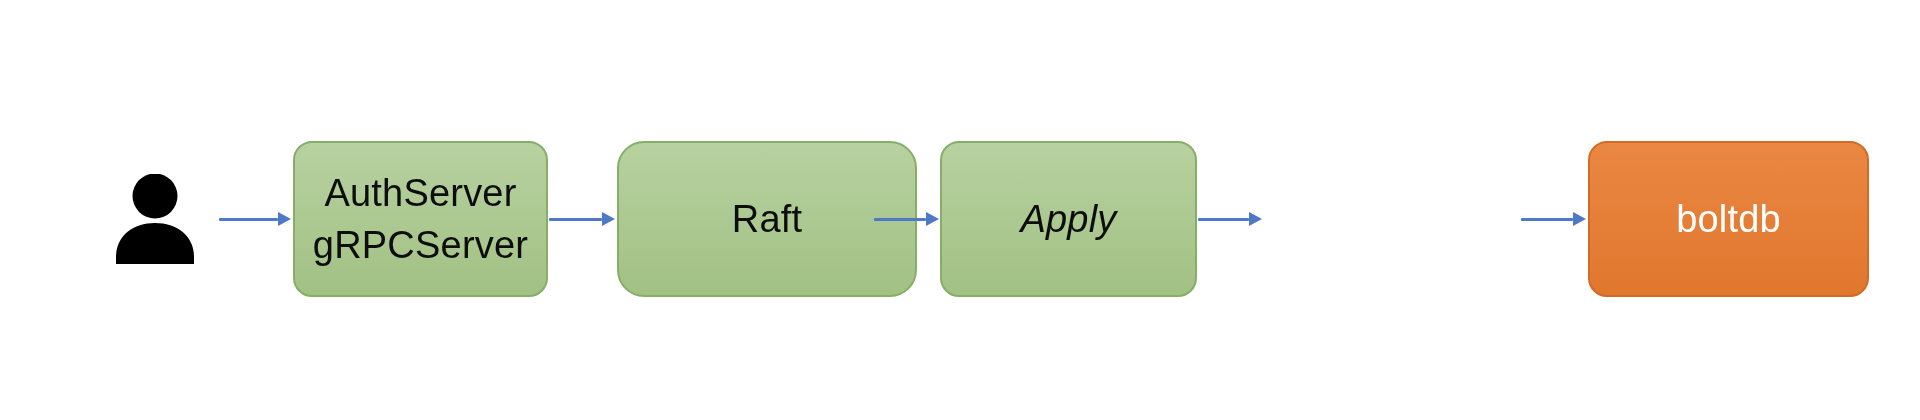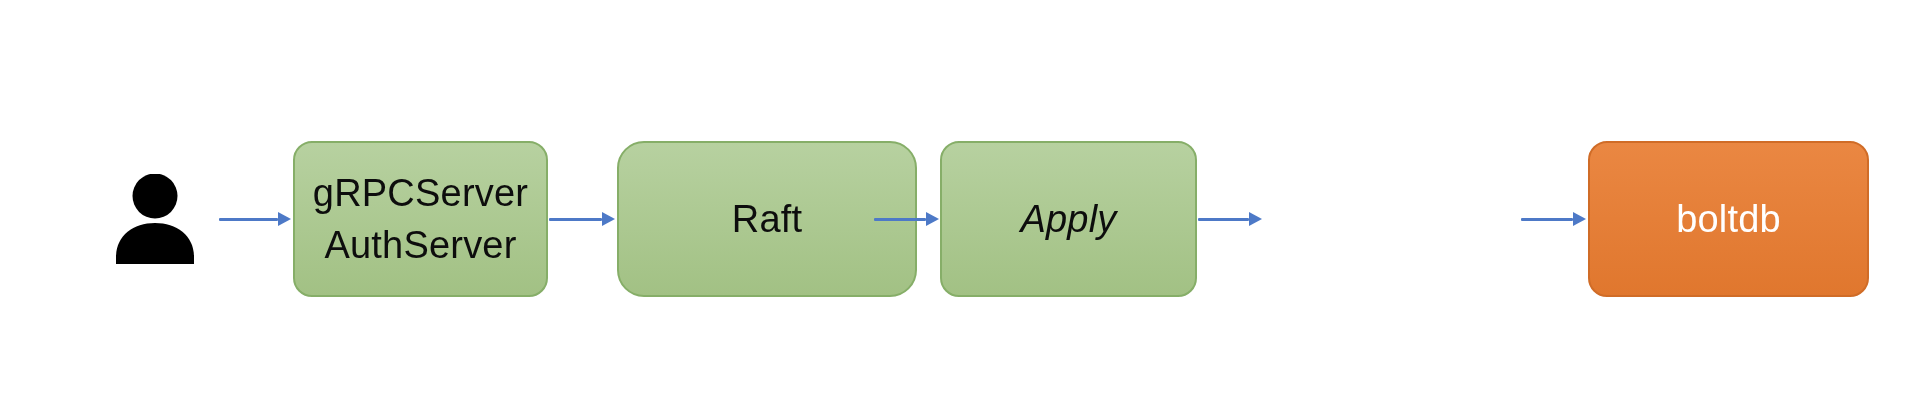--- a/index.html
+++ b/index.html
@@ -77,22 +77,22 @@
       <path d="M4 90 V83 C4 62 21 49 43 49 C65 49 82 62 82 83 V90 Z" fill="#000000"></path>
     </svg>
   </div>
 
   <div class="arrow" id="arrow-0">
     <span class="shaft"></span>
     <span class="head"></span>
   </div>
 
   <div class="node green" id="node-0">
+    <span>AuthServer</span>
     <span>gRPCServer</span>
-    <span>AuthServer</span>
   </div>
 
   <div class="arrow" id="arrow-1">
     <span class="shaft"></span>
     <span class="head"></span>
   </div>
 
   <div class="node green" id="node-1">
     <span>Raft</span>
   </div>

